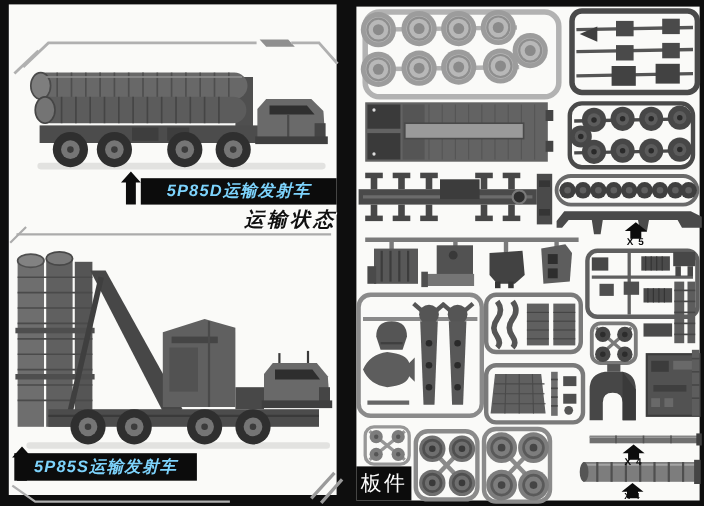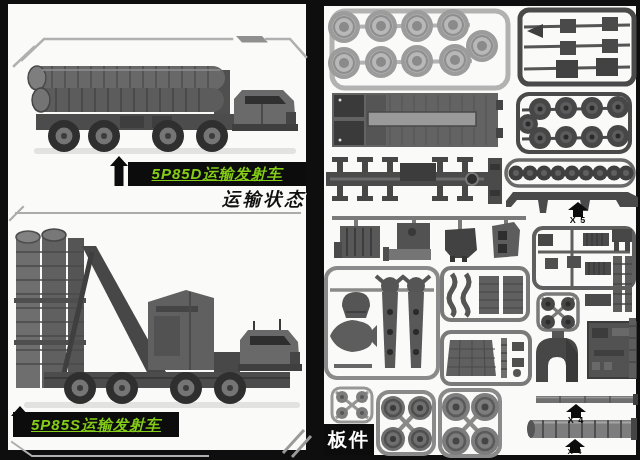--- a/index.html
+++ b/index.html
@@ -14,24 +14,23 @@
   #art{position:absolute;left:0;top:0;width:640px;height:460px;z-index:2;}
   .txt{position:absolute;z-index:3;}
 
   #banner{
     left:88px;top:0;width:134px;height:30px;background:#0c0c0c;
     clip-path:polygon(0 0,100% 0,81% 100%,19% 100%);
     color:#fff;font-size:21px;font-weight:bold;letter-spacing:7px;
     text-align:center;line-height:31px;padding-left:7px;box-sizing:border-box;
   }
   .model-bar{
-    background:#0c0c0c;color:#84cc16;font-weight:bold;font-style:italic;
+    background:#0c0c0c;color:#7dd3fc;font-weight:bold;font-style:italic;
     font-size:15px;letter-spacing:1px;text-align:center;line-height:24px;
     white-space:nowrap;
-    text-decoration:underline;
   }
   #model-bar-1{left:128px;top:162px;width:178px;height:24px;}
   #model-bar-2{left:13px;top:412px;width:166px;height:25px;line-height:25px;}
   .state-label{
     color:#111;font-weight:bold;font-style:italic;font-size:18px;
     letter-spacing:3px;text-align:right;white-space:nowrap;
     text-shadow:1px 1px 0 #fff;
   }
   #state-1{left:146px;top:187px;width:160px;font-family:Liberation Mono, monospace;}
   #state-2{left:56px;top:437px;width:152px;}
@@ -39,21 +38,21 @@
   .qty-label{
     color:#0c0c0c;font-weight:bold;font-size:9px;letter-spacing:1px;
     text-align:center;width:32px;
   }
   #qty-fender{left:562px;top:215px;}
   #qty-thin-tube{left:560px;top:415px;}
   #qty-ribbed-tube{left:559px;top:447px;font-size:8px;}
 
   #sprue-section-label{
     left:324px;top:424px;width:50px;height:31px;background:#0c0c0c;
-    color:#fff;font-size:19px;font-weight:bold;letter-spacing:2px;
+    color:#fff;font-size:19px;font-weight:normal;letter-spacing:2px;
     text-align:center;line-height:31px;
   }
 </style>
 </head>
 <body>
 
 <div id="stage">
 
   <div class="paper" id="left-paper"></div>
   <div class="paper" id="right-paper"></div>

